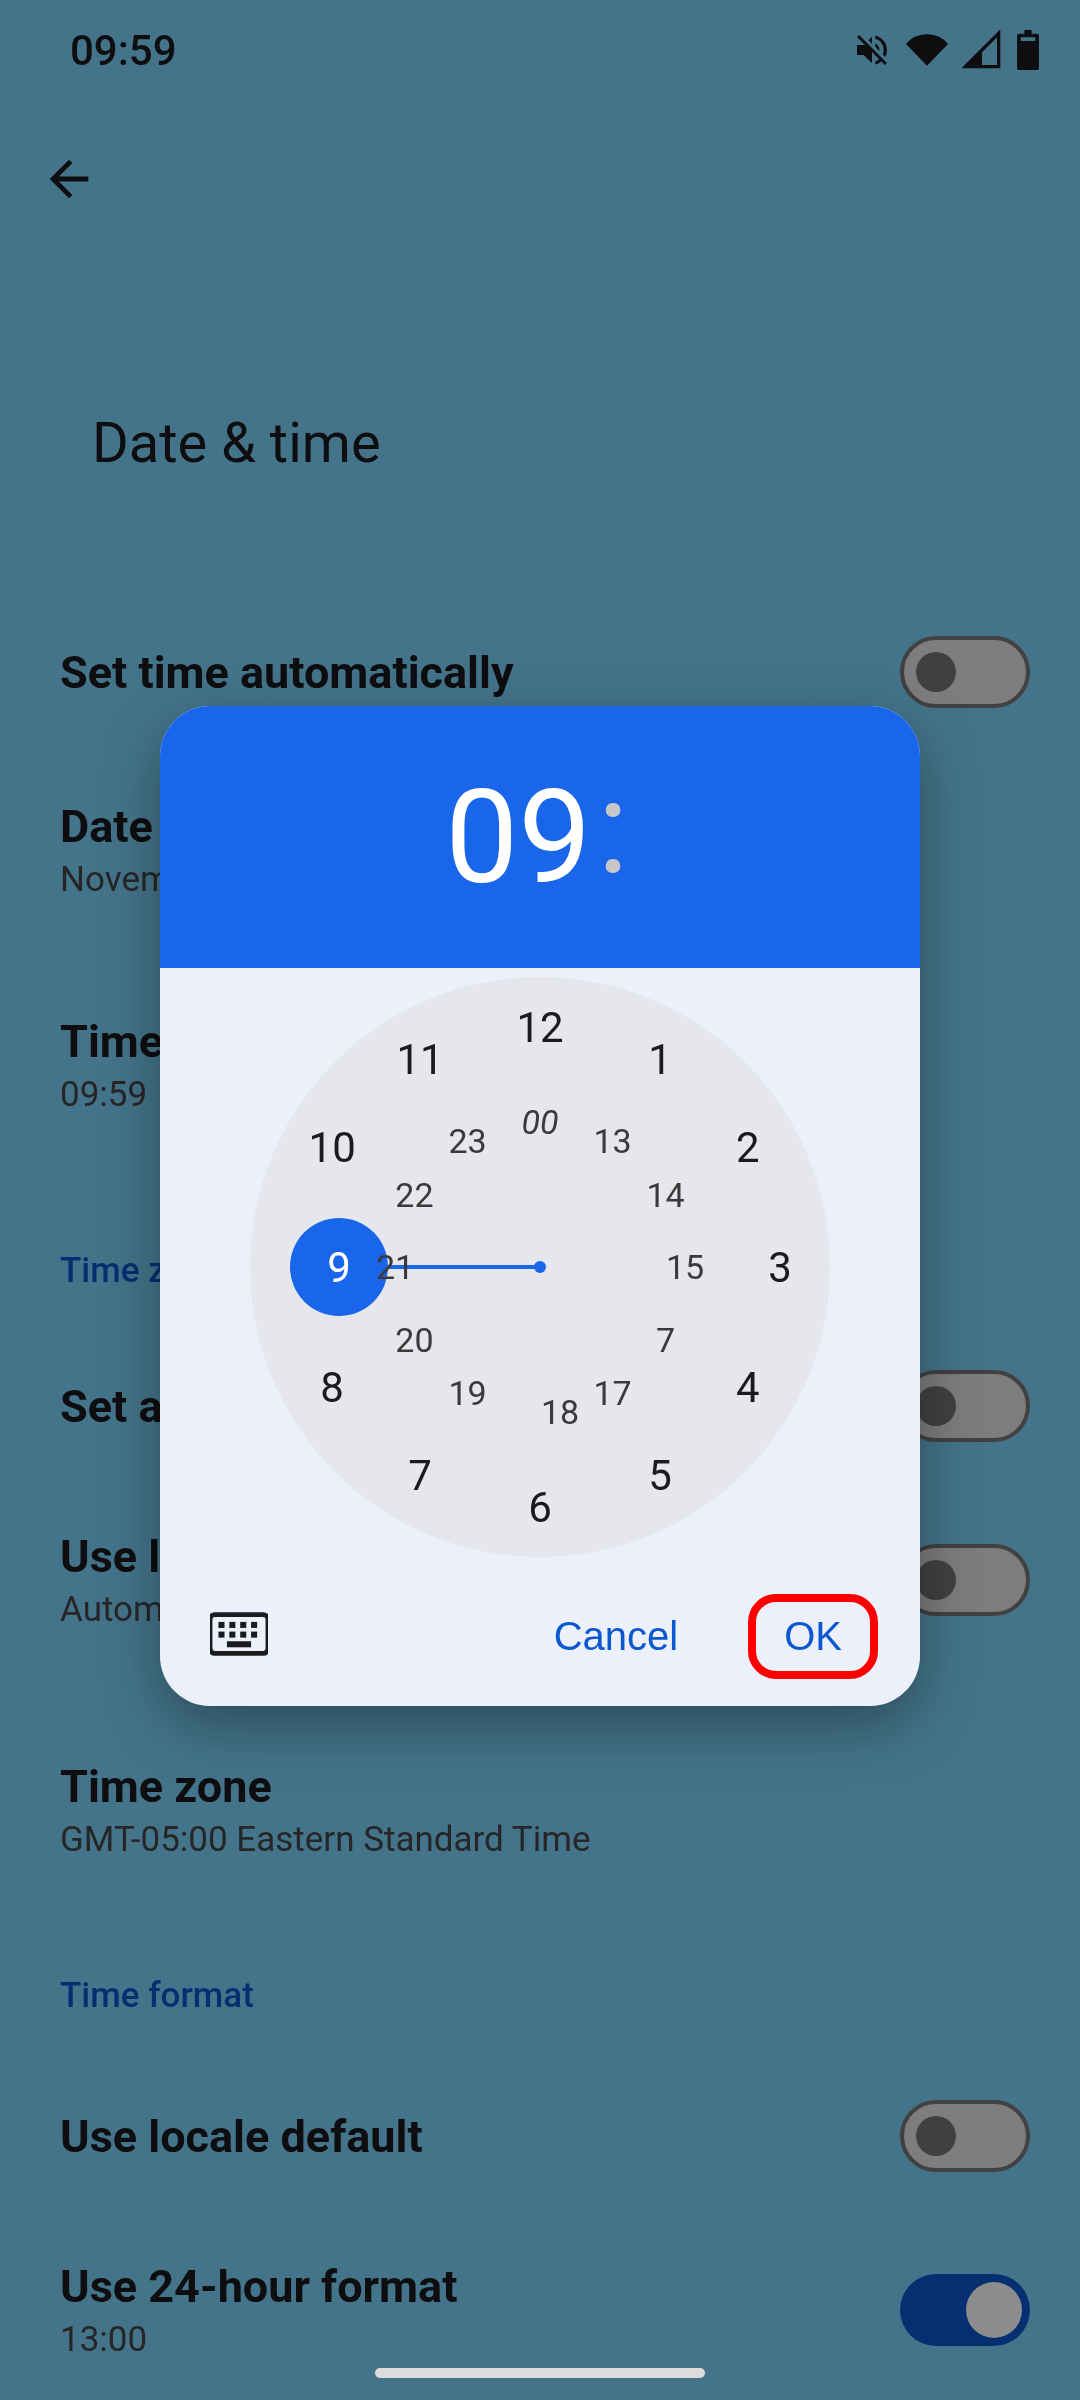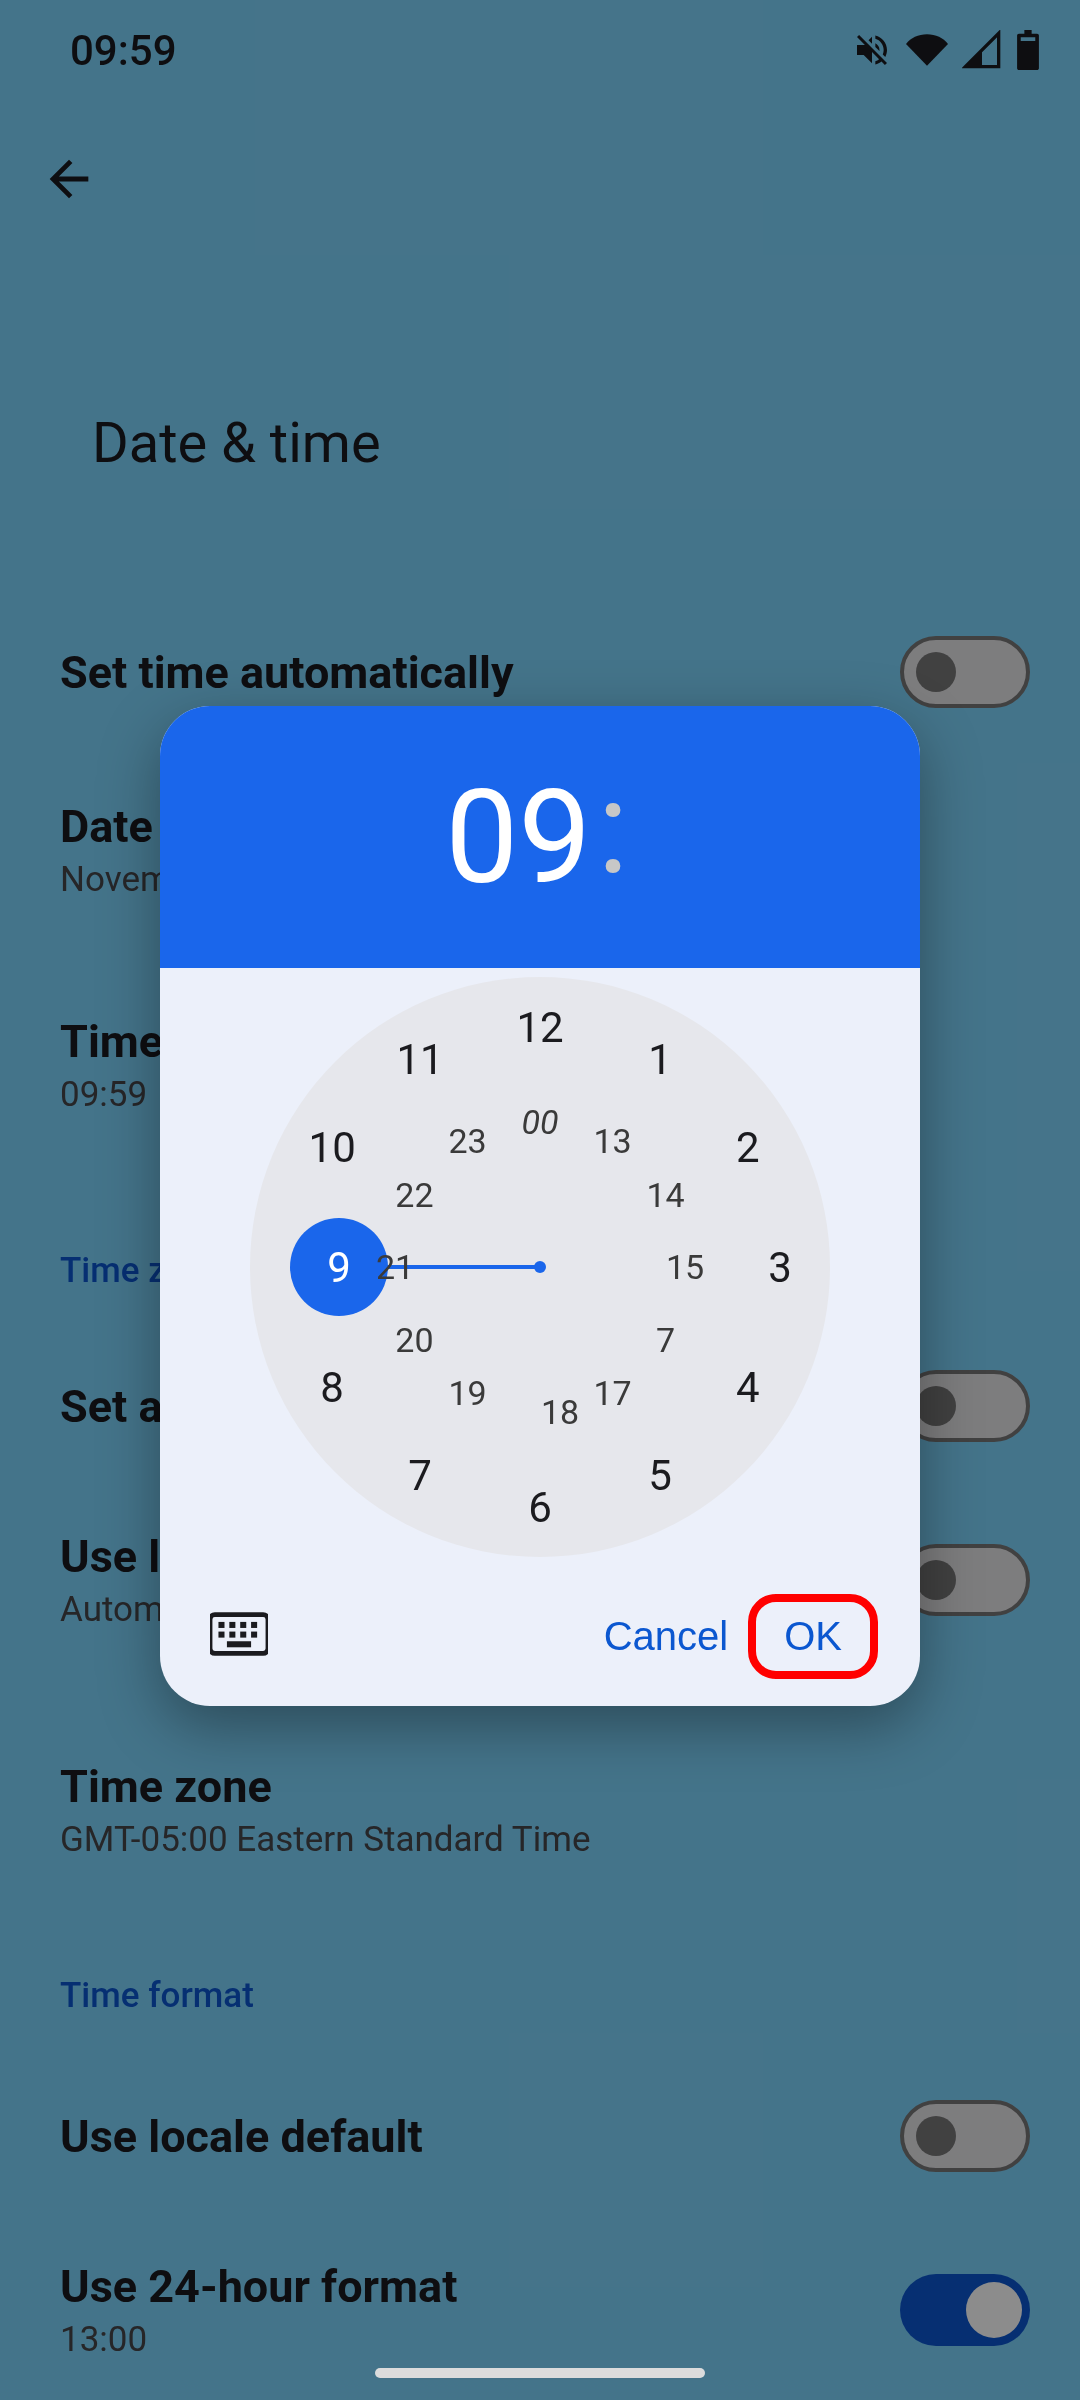--- a/index.html
+++ b/index.html
@@ -36,21 +36,21 @@
   .dialog-header .mm { color: #c7c7c7; }
   .clock-wrap { flex: 1; position: relative; display: flex; align-items: center; justify-content: center; }
   .clock { position: relative; width: 580px; height: 580px; background: #e6e7ec; border-radius: 50%; }
   .clock .num { position: absolute; transform: translate(-50%, -50%); color: #1b1b1f; }
   .clock .outer { font-size: 42px; }
   .clock .inner { font-size: 34px; color: #3a3a3a; }
   .clock .center-dot { position: absolute; left: 50%; top: 50%; width: 12px; height: 12px; background: #1a66eb; border-radius: 50%; transform: translate(-50%, -50%); }
   .clock .hand { position: absolute; left: 50%; top: 50%; height: 4px; width: 236px; background: #1a66eb; transform-origin: left center; transform: translateY(-50%) rotate(180deg); }
   .clock .sel { position: absolute; left: 40px; top: 50%; width: 98px; height: 98px; background: #1a66eb; border-radius: 50%; transform: translateY(-50%); display: flex; align-items: center; justify-content: center; color: #fff; font-size: 42px; }
   .dialog-actions { height: 140px; display: flex; align-items: center; justify-content: space-between; padding: 0 50px 0 50px; }
-  .dialog-actions .right { display: flex; align-items: center; }
+  .dialog-actions .right { display: flex; align-items: center; gap: 50px; }
   .txt-btn { font-size: 40px; font-weight: 500; color: #0b57d0; background: none; border: none; padding: 12px 28px; border-radius: 20px; }
   .ok-hl { outline: 8px solid #ff0000; }
   .kbd-icon { width: 58px; height: 44px; }
   
   .gesture-bar { position: absolute; bottom: 22px; left: 50%; transform: translateX(-50%); width: 330px; height: 10px; border-radius: 5px; background: #dcdcdc; }
 </style>
 </head>
 <body>
 
 <div class="screen">

